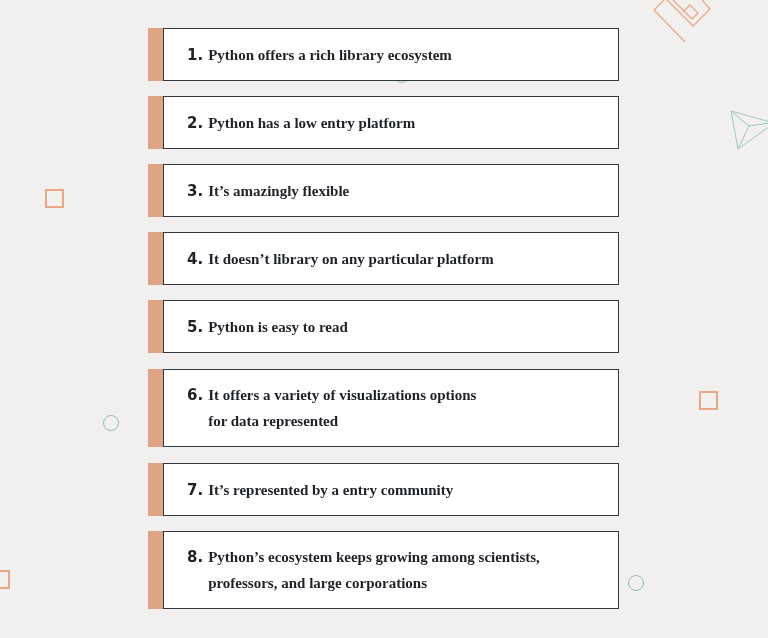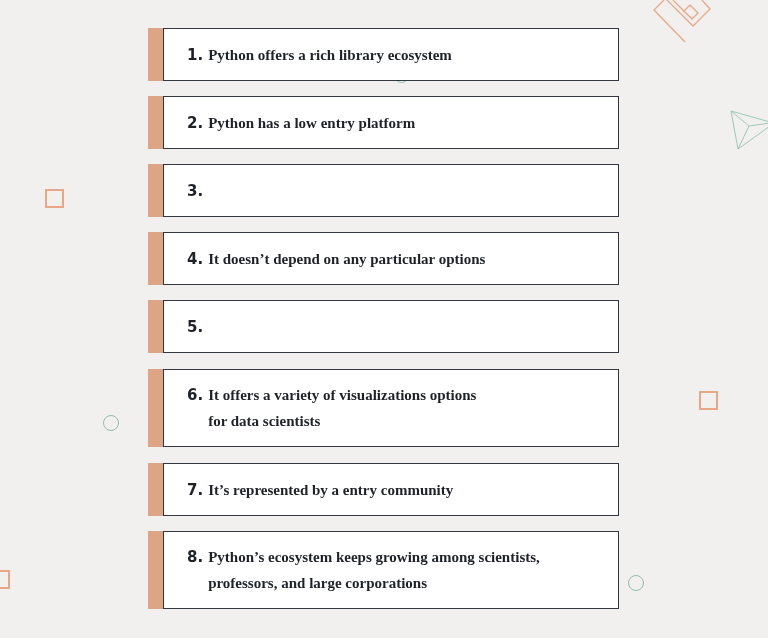--- a/index.html
+++ b/index.html
@@ -70,47 +70,49 @@
           <span class="num">2.</span>
           <span class="label">Python has a low entry platform</span>
         </div>
       </div>
   </div>
   <div class="item" style="top:164px;height:53px;">
     <div class="bar"></div>
     <div class="box">
         <div class="txt">
           <span class="num">3.</span>
+          <span class="label">It’s amazingly flexible</span>
         </div>
       </div>
   </div>
   <div class="item" style="top:232px;height:53px;">
     <div class="bar"></div>
     <div class="box">
         <div class="txt">
           <span class="num">4.</span>
-          <span class="label">It doesn’t depend on any particular options</span>
+          <span class="label">It doesn’t library on any particular platform</span>
         </div>
       </div>
   </div>
   <div class="item" style="top:300px;height:53px;">
     <div class="bar"></div>
     <div class="box">
         <div class="txt">
           <span class="num">5.</span>
+          <span class="label">Python is easy to read</span>
         </div>
       </div>
   </div>
   <div class="item" style="top:369px;height:78px;">
     <div class="bar"></div>
     <div class="box">
         <div class="txt">
           <span class="num">6.</span>
           <span class="label">It offers a variety of visualizations options
-for data scientists</span>
+for data represented</span>
         </div>
       </div>
   </div>
   <div class="item" style="top:463px;height:53px;">
     <div class="bar"></div>
     <div class="box">
         <div class="txt">
           <span class="num">7.</span>
           <span class="label">It’s represented by a entry community</span>
         </div>

